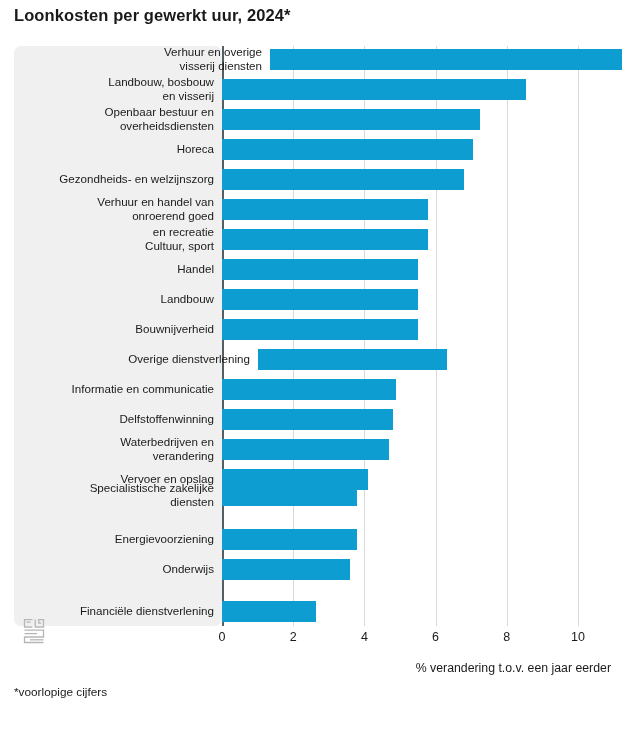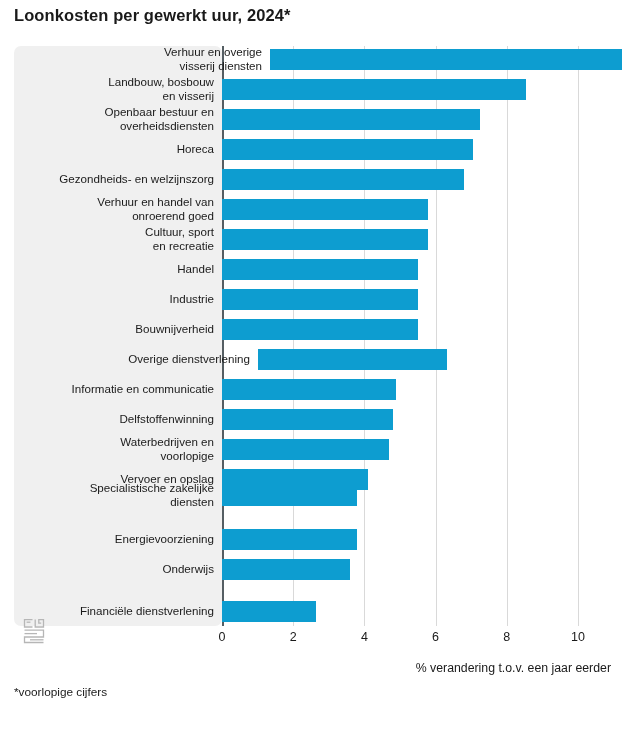--- a/index.html
+++ b/index.html
@@ -196,34 +196,34 @@
       </div>
       <div class="row" style="top: 154px;">
         <div class="row-label">
           <div>Verhuur en handel van</div>
           <div>onroerend goed</div>
         </div>
         <div class="bar" title="Verhuur en handel van onroerend goed: 5.8" style="width: 206.48px; background: rgb(13, 157, 208);"></div>
       </div>
       <div class="row" style="top: 184px;">
         <div class="row-label">
+          <div>en recreatie</div>
           <div>Cultuur, sport</div>
-          <div>en recreatie</div>
         </div>
         <div class="bar" title="Cultuur, sport en recreatie: 5.8" style="width: 206.48px; background: rgb(13, 157, 208);"></div>
       </div>
       <div class="row" style="top: 214px;">
         <div class="row-label">
           <div>Handel</div>
         </div>
         <div class="bar" title="Handel: 5.5" style="width: 195.8px; background: rgb(13, 157, 208);"></div>
       </div>
       <div class="row" style="top: 244px;">
         <div class="row-label">
-          <div>Industrie</div>
+          <div>Landbouw</div>
         </div>
         <div class="bar" title="Industrie: 5.5" style="width: 195.8px; background: rgb(13, 157, 208);"></div>
       </div>
       <div class="row" style="top: 274px;">
         <div class="row-label">
           <div>Bouwnijverheid</div>
         </div>
         <div class="bar" title="Bouwnijverheid: 5.5" style="width: 195.8px; background: rgb(13, 157, 208);"></div>
       </div>
       <div class="row" style="top: 304px; margin-left: 36px;">
@@ -240,21 +240,21 @@
       </div>
       <div class="row" style="top: 364px;">
         <div class="row-label">
           <div>Delfstoffenwinning</div>
         </div>
         <div class="bar" title="Delfstoffenwinning: 4.8" style="width: 170.88px; background: rgb(13, 157, 208);"></div>
       </div>
       <div class="row" style="top: 394px;">
         <div class="row-label">
           <div>Waterbedrijven en</div>
-          <div>voorlopige</div>
+          <div>verandering</div>
         </div>
         <div class="bar" title="Waterbedrijven en afvalbeheer: 4.7" style="width: 167.32px; background: rgb(13, 157, 208);"></div>
       </div>
       <div class="row" style="top: 424px;">
         <div class="row-label">
           <div>Vervoer en opslag</div>
         </div>
         <div class="bar" title="Vervoer en opslag: 4.1" style="width: 145.96px; background: rgb(13, 157, 208);"></div>
       </div>
       <div class="row" style="top: 440px;">

